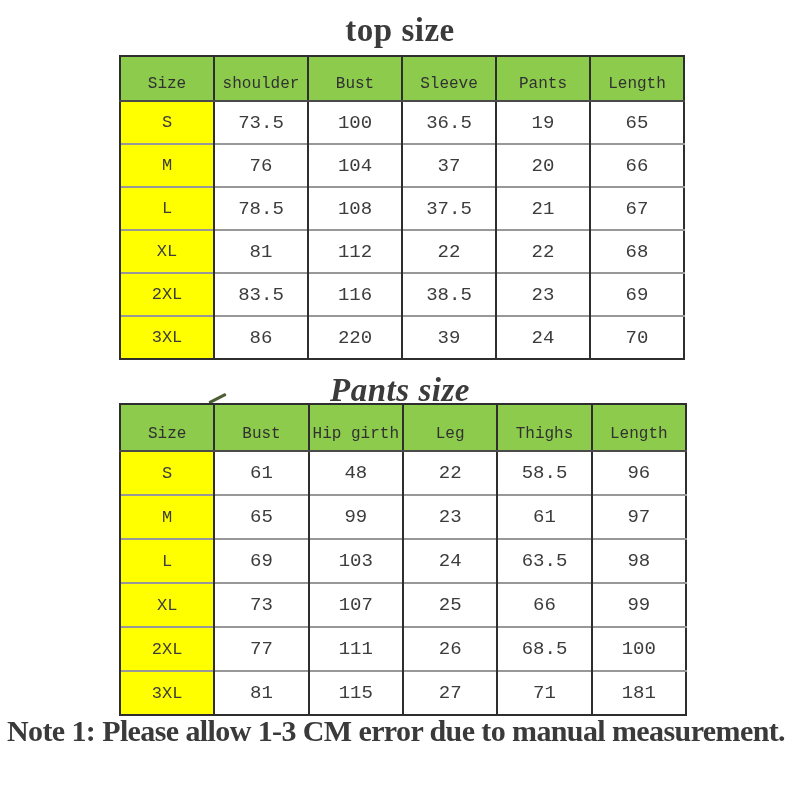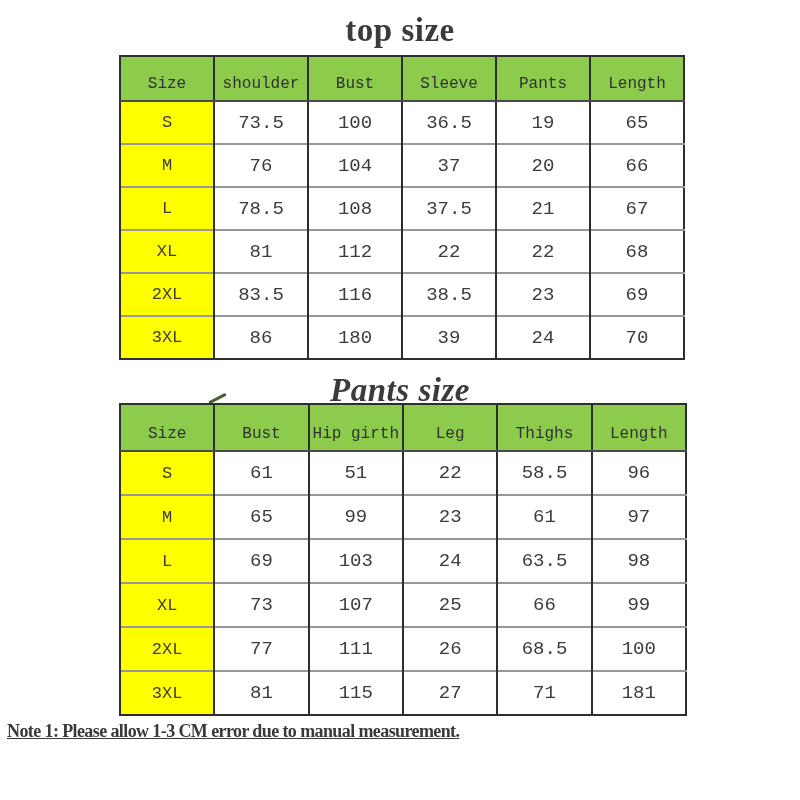--- a/index.html
+++ b/index.html
@@ -43,22 +43,22 @@
     vertical-align:middle; font-size:19px; color:var(--cell_text);
     background:#ffffff;
   }
   .size-table td.size-cell {
     background:var(--size_yellow); font-size:17px;
   }
   .size-table tbody tr + tr td { border-top:2px solid var(--grid_light); }
 
   .notes {
     position:absolute; left:7px; top:711px; width:793px;
-    font-weight:bold; font-size:18px; letter-spacing:-0.6px;
-    line-height:40px; color:var(--note_text); white-space:nowrap;text-decoration:underline;
+    font-weight:bold; font-size:30px; letter-spacing:-0.6px;
+    line-height:40px; color:var(--note_text); white-space:nowrap;
   }
 
   .corner-mark {
     position:absolute; left:208px; top:397px; width:19px; height:3px;
     background:#4c5e33; transform:rotate(-27deg); border-radius:1px;
   }
 </style>
 </head>
 <body>
 
@@ -112,21 +112,21 @@
       <td class="size-cell">2XL</td>
       <td>83.5</td>
       <td>116</td>
       <td>38.5</td>
       <td>23</td>
       <td>69</td>
     </tr>
     <tr>
       <td class="size-cell">3XL</td>
       <td>86</td>
-      <td>180</td>
+      <td>220</td>
       <td>39</td>
       <td>24</td>
       <td>70</td>
     </tr>
   </tbody>
 </table>
 
 <h1 class="chart-title" id="pants-title">Pants size</h1>
 
 <div class="corner-mark"></div>
@@ -139,21 +139,21 @@
       <th>Hip girth</th>
       <th>Leg</th>
       <th>Thighs</th>
       <th>Length</th>
     </tr>
   </thead>
   <tbody>
     <tr>
       <td class="size-cell">S</td>
       <td>61</td>
-      <td>51</td>
+      <td>48</td>
       <td>22</td>
       <td>58.5</td>
       <td>96</td>
     </tr>
     <tr>
       <td class="size-cell">M</td>
       <td>65</td>
       <td>99</td>
       <td>23</td>
       <td>61</td>

